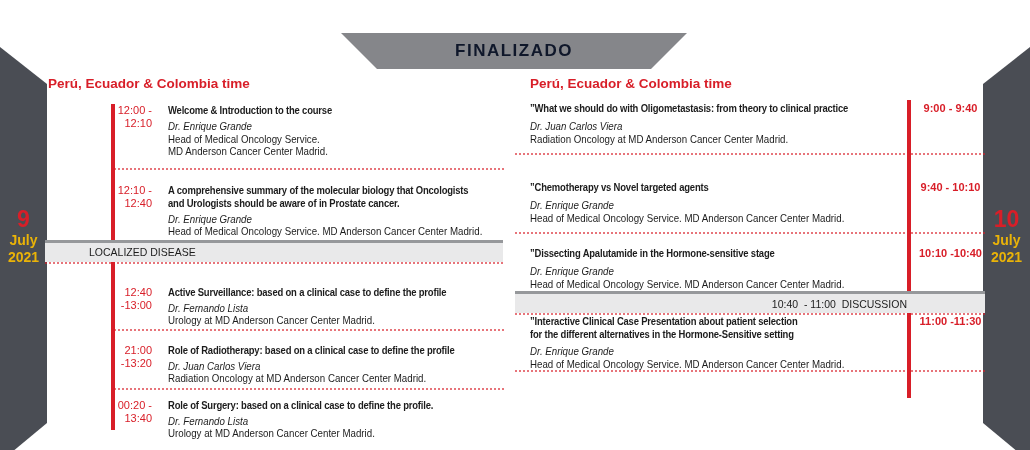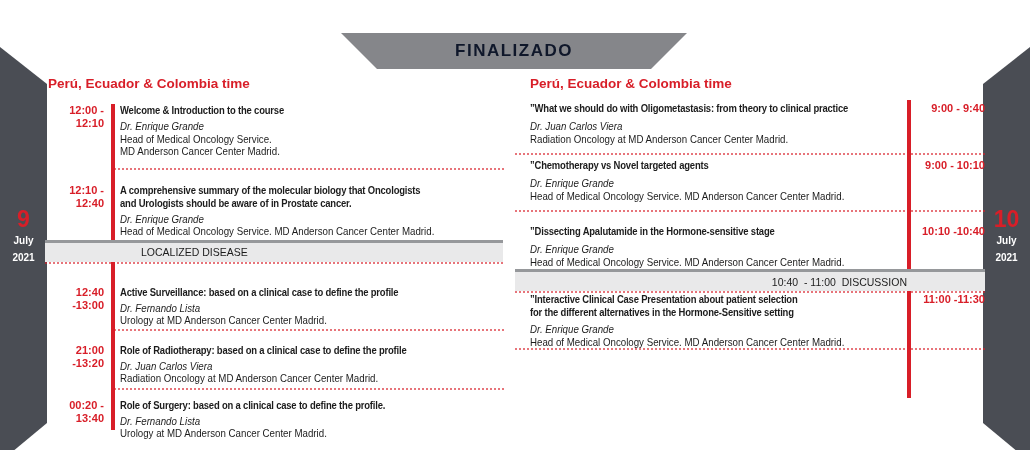--- a/index.html
+++ b/index.html
@@ -11,59 +11,59 @@
           clip-path:polygon(0 0,100% 0,calc(100% - 36px) 100%,36px 100%);
           display:flex;align-items:center;justify-content:center;}
   .banner span{color:#0f172a;font-weight:bold;font-size:17px;letter-spacing:1.5px;}
 
   
   .ribbon{position:absolute;top:0;width:47px;height:450px;background:#4a4d54;}
   .ribbon.left{left:0;clip-path:polygon(0 47px,100% 84px,100% 423px,0 462px);}
   .ribbon.right{left:983px;clip-path:polygon(0 84px,100% 47px,100% 462px,0 423px);}
   .ribbon .date{position:absolute;top:206px;left:0;width:100%;text-align:center;line-height:1;}
   .ribbon .day{font-size:23px;font-weight:bold;color:#d81e28;line-height:26px;}
-  .ribbon .mo,.ribbon .yr{font-size:10px;font-weight:bold;color:#ffffff;line-height:17px;}
+  .ribbon .mo,.ribbon .yr{font-size:14px;font-weight:bold;color:#eab308;line-height:17px;}
 
   
   .vbar{position:absolute;width:3.5px;background:#d81e28;}
   .vbar.l{left:111px;top:104px;height:326px;}
   .vbar.r{left:907px;top:100px;height:298px;}
 
   
   .col{position:absolute;top:76px;}
   .col.lcol{left:48px;width:456px;}
   .col.rcol{left:530px;width:455px;}
   .tz{font-size:13.5px;line-height:16px;font-weight:bold;color:#d81e28;}
   .rcol .tz{}
   .section-head{font-size:12.5px;line-height:15px;font-weight:bold;color:#d81e28;margin-top:8px;}
 
   .row{display:flex;align-items:flex-start;}
-  .lcol .t{flex:none;width:56px;text-align:right;font-size:11px;line-height:13px;font-weight:bold;color:#d81e28;}
+  .lcol .t{flex:none;width:56px;text-align:right;font-size:11px;line-height:13px;font-weight:normal;color:#d81e28;padding-left:48px;}
   .lcol .c{flex:none;margin-left:16px;width:384px;}
   .rcol .c{flex:none;width:368px;}
-  .rcol .t{flex:none;margin-left:18px;width:69px;text-align:right;font-size:11px;line-height:13px;font-weight:bold;color:#d81e28;}
+  .rcol .t{flex:none;margin-left:18px;width:69px;text-align:center;font-size:11px;line-height:13px;font-weight:bold;color:#d81e28;}
 
   .c{transform:scaleX(0.9);transform-origin:left top;}
   .title{font-size:10.5px;line-height:13px;font-weight:bold;letter-spacing:-0.2px;white-space:nowrap;}
   .speaker{font-size:10.8px;line-height:12.5px;font-style:italic;margin-top:3px;white-space:nowrap;}
   .rcol .speaker{margin-top:5px;}
   .aff{font-size:10.8px;line-height:12.5px;white-space:nowrap;}
 
   
   .sep{border-top:2px dotted rgba(216,30,40,0.62);height:0;}
   .lcol .sep.from-bar{margin-left:63px;}
   .lcol .sep.full{margin-left:-3px;width:458px;}
   .rcol .sep.full{margin-left:-15px;width:470px;}
 
   
   .band{background:#e9e9ea;border-top:3px solid #96989b;height:19px;display:flex;align-items:center;}
   .lcol .band{margin-left:-3px;width:458px;}
   .rcol .band{margin-left:-15px;width:470px;justify-content:flex-end;}
   .band span{font-size:10.5px;color:#1c1c1c;white-space:pre;}
-  .lcol .band span{padding-left:96px;}
+  .lcol .band span{padding-left:44px;}
   .rcol .band span{padding-right:78px;}
 </style>
 </head>
 <body>
 
 <div id="page">
 
   <div class="banner">
     <span>FINALIZADO</span>
   </div>
@@ -152,27 +152,27 @@
     <div class="row" style="margin-top:10px">
       <div class="c">
         <div class="title">”What we should do with Oligometastasis: from theory to clinical practice</div>
         <div class="speaker">Dr. Juan Carlos Viera</div>
         <div class="aff">Radiation Oncology at MD Anderson Cancer Center Madrid.</div>
       </div>
       <div class="t">9:00 - 9:40</div>
     </div>
     <div class="sep full" style="margin-top:8px"></div>
 
-    <div class="row" style="margin-top:4px">
+    <div class="row" style="margin-top:26px">
       <div class="c">
         <div class="title">”Chemotherapy vs Novel targeted agents</div>
         <div class="speaker">Dr. Enrique Grande</div>
         <div class="aff">Head of Medical Oncology Service. MD Anderson Cancer Center Madrid.</div>
       </div>
-      <div class="t">9:00 - 10:10</div>
+      <div class="t">9:40 - 10:10</div>
     </div>
     <div class="sep full" style="margin-top:8px"></div>
 
     <div class="row" style="margin-top:13px">
       <div class="c">
         <div class="title">”Dissecting Apalutamide in the Hormone-sensitive stage</div>
         <div class="speaker">Dr. Enrique Grande</div>
         <div class="aff">Head of Medical Oncology Service. MD Anderson Cancer Center Madrid.</div>
       </div>
       <div class="t">10:10 -10:40</div>

